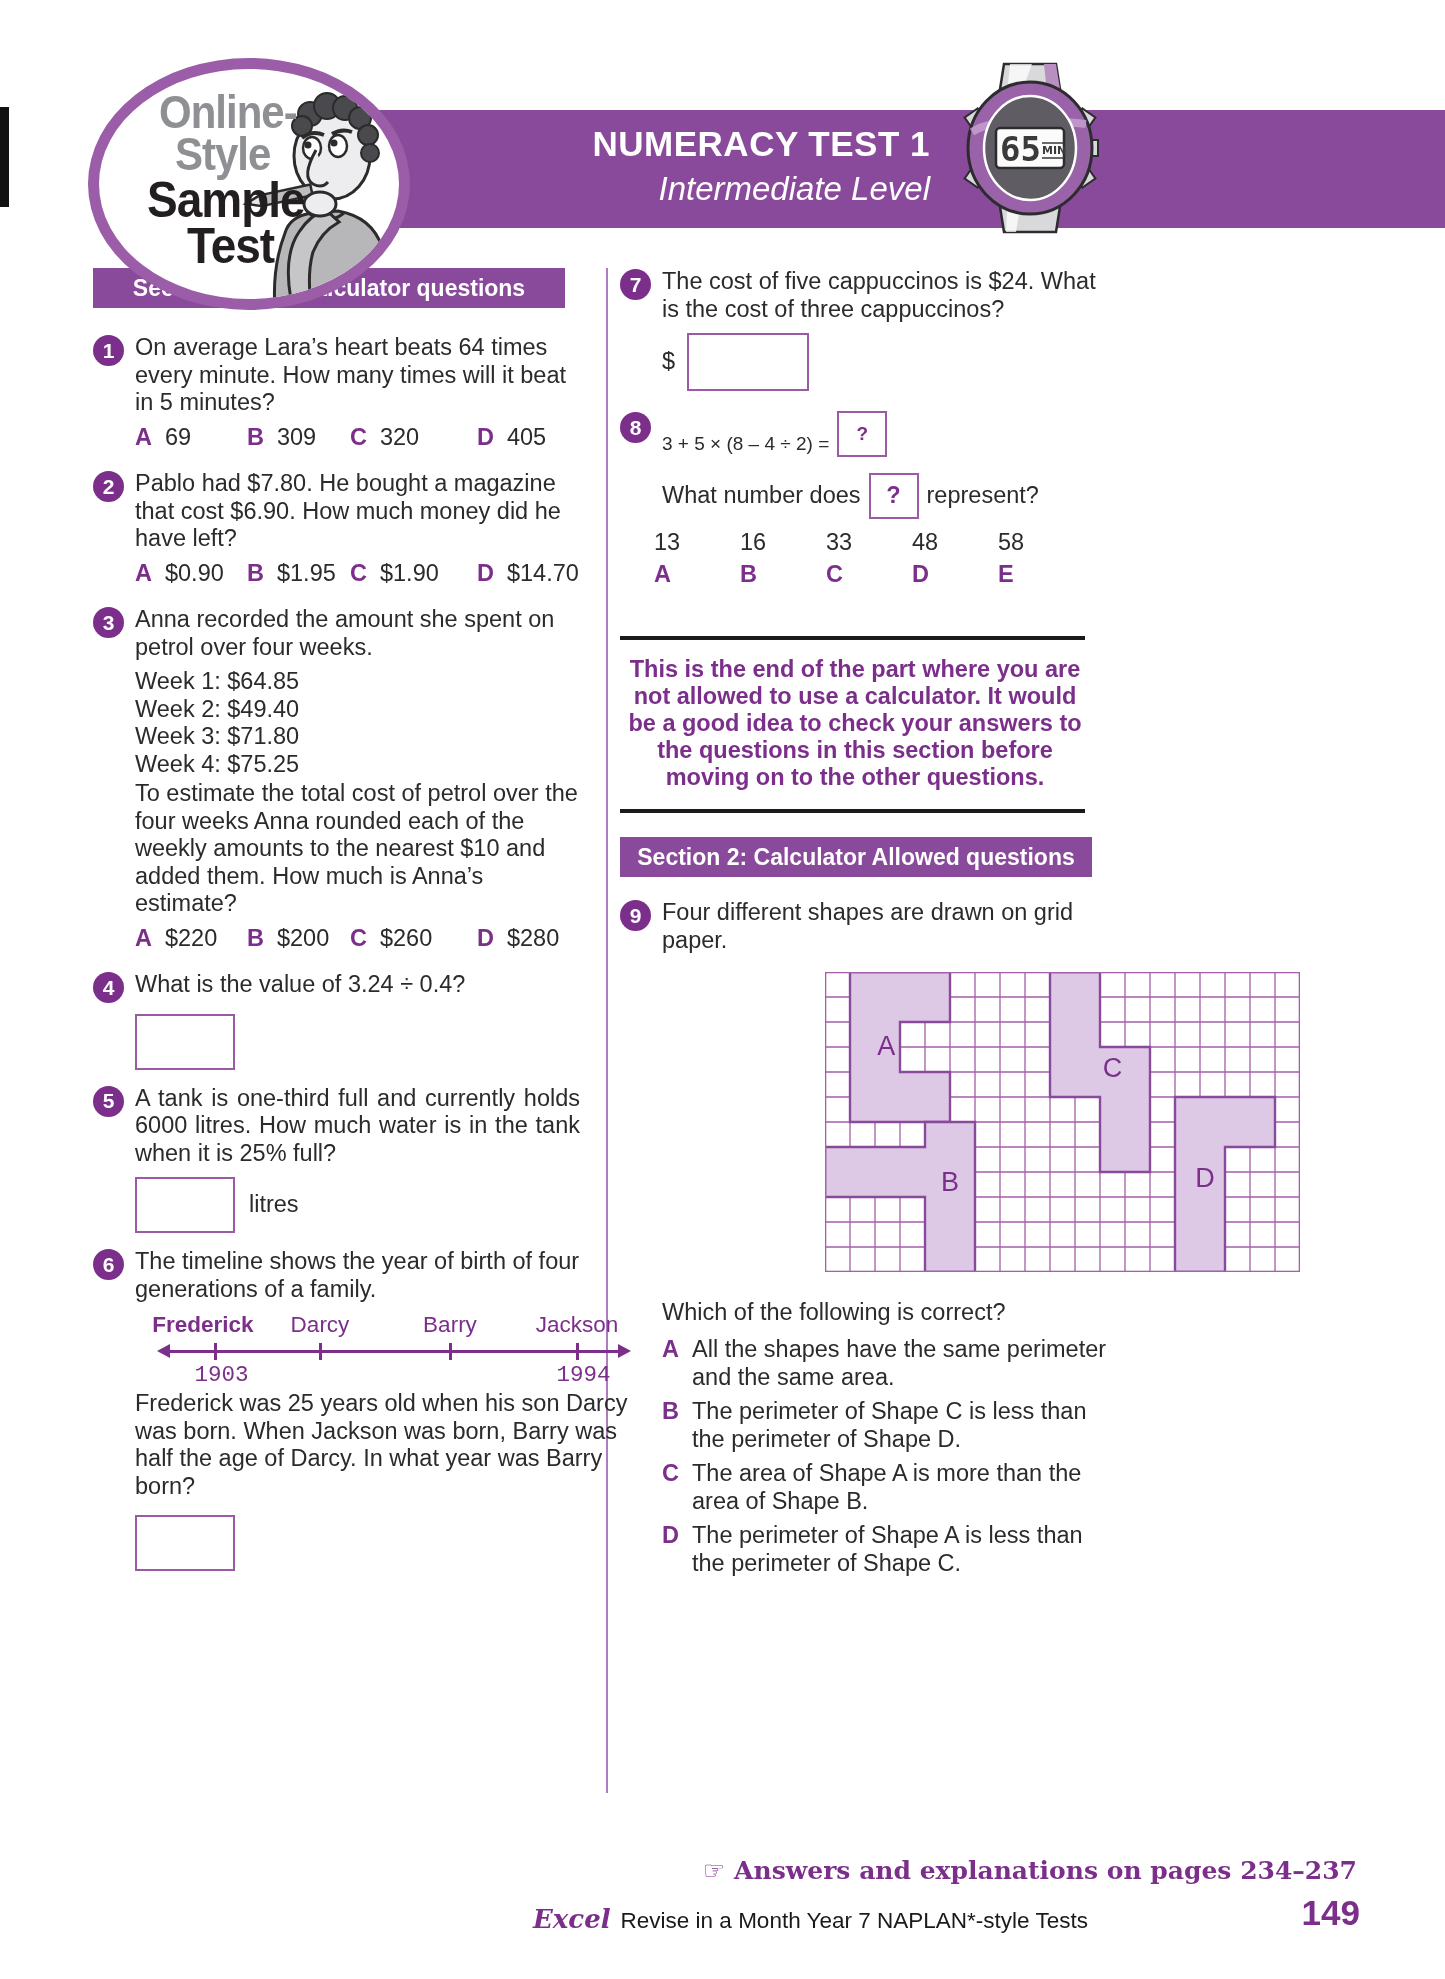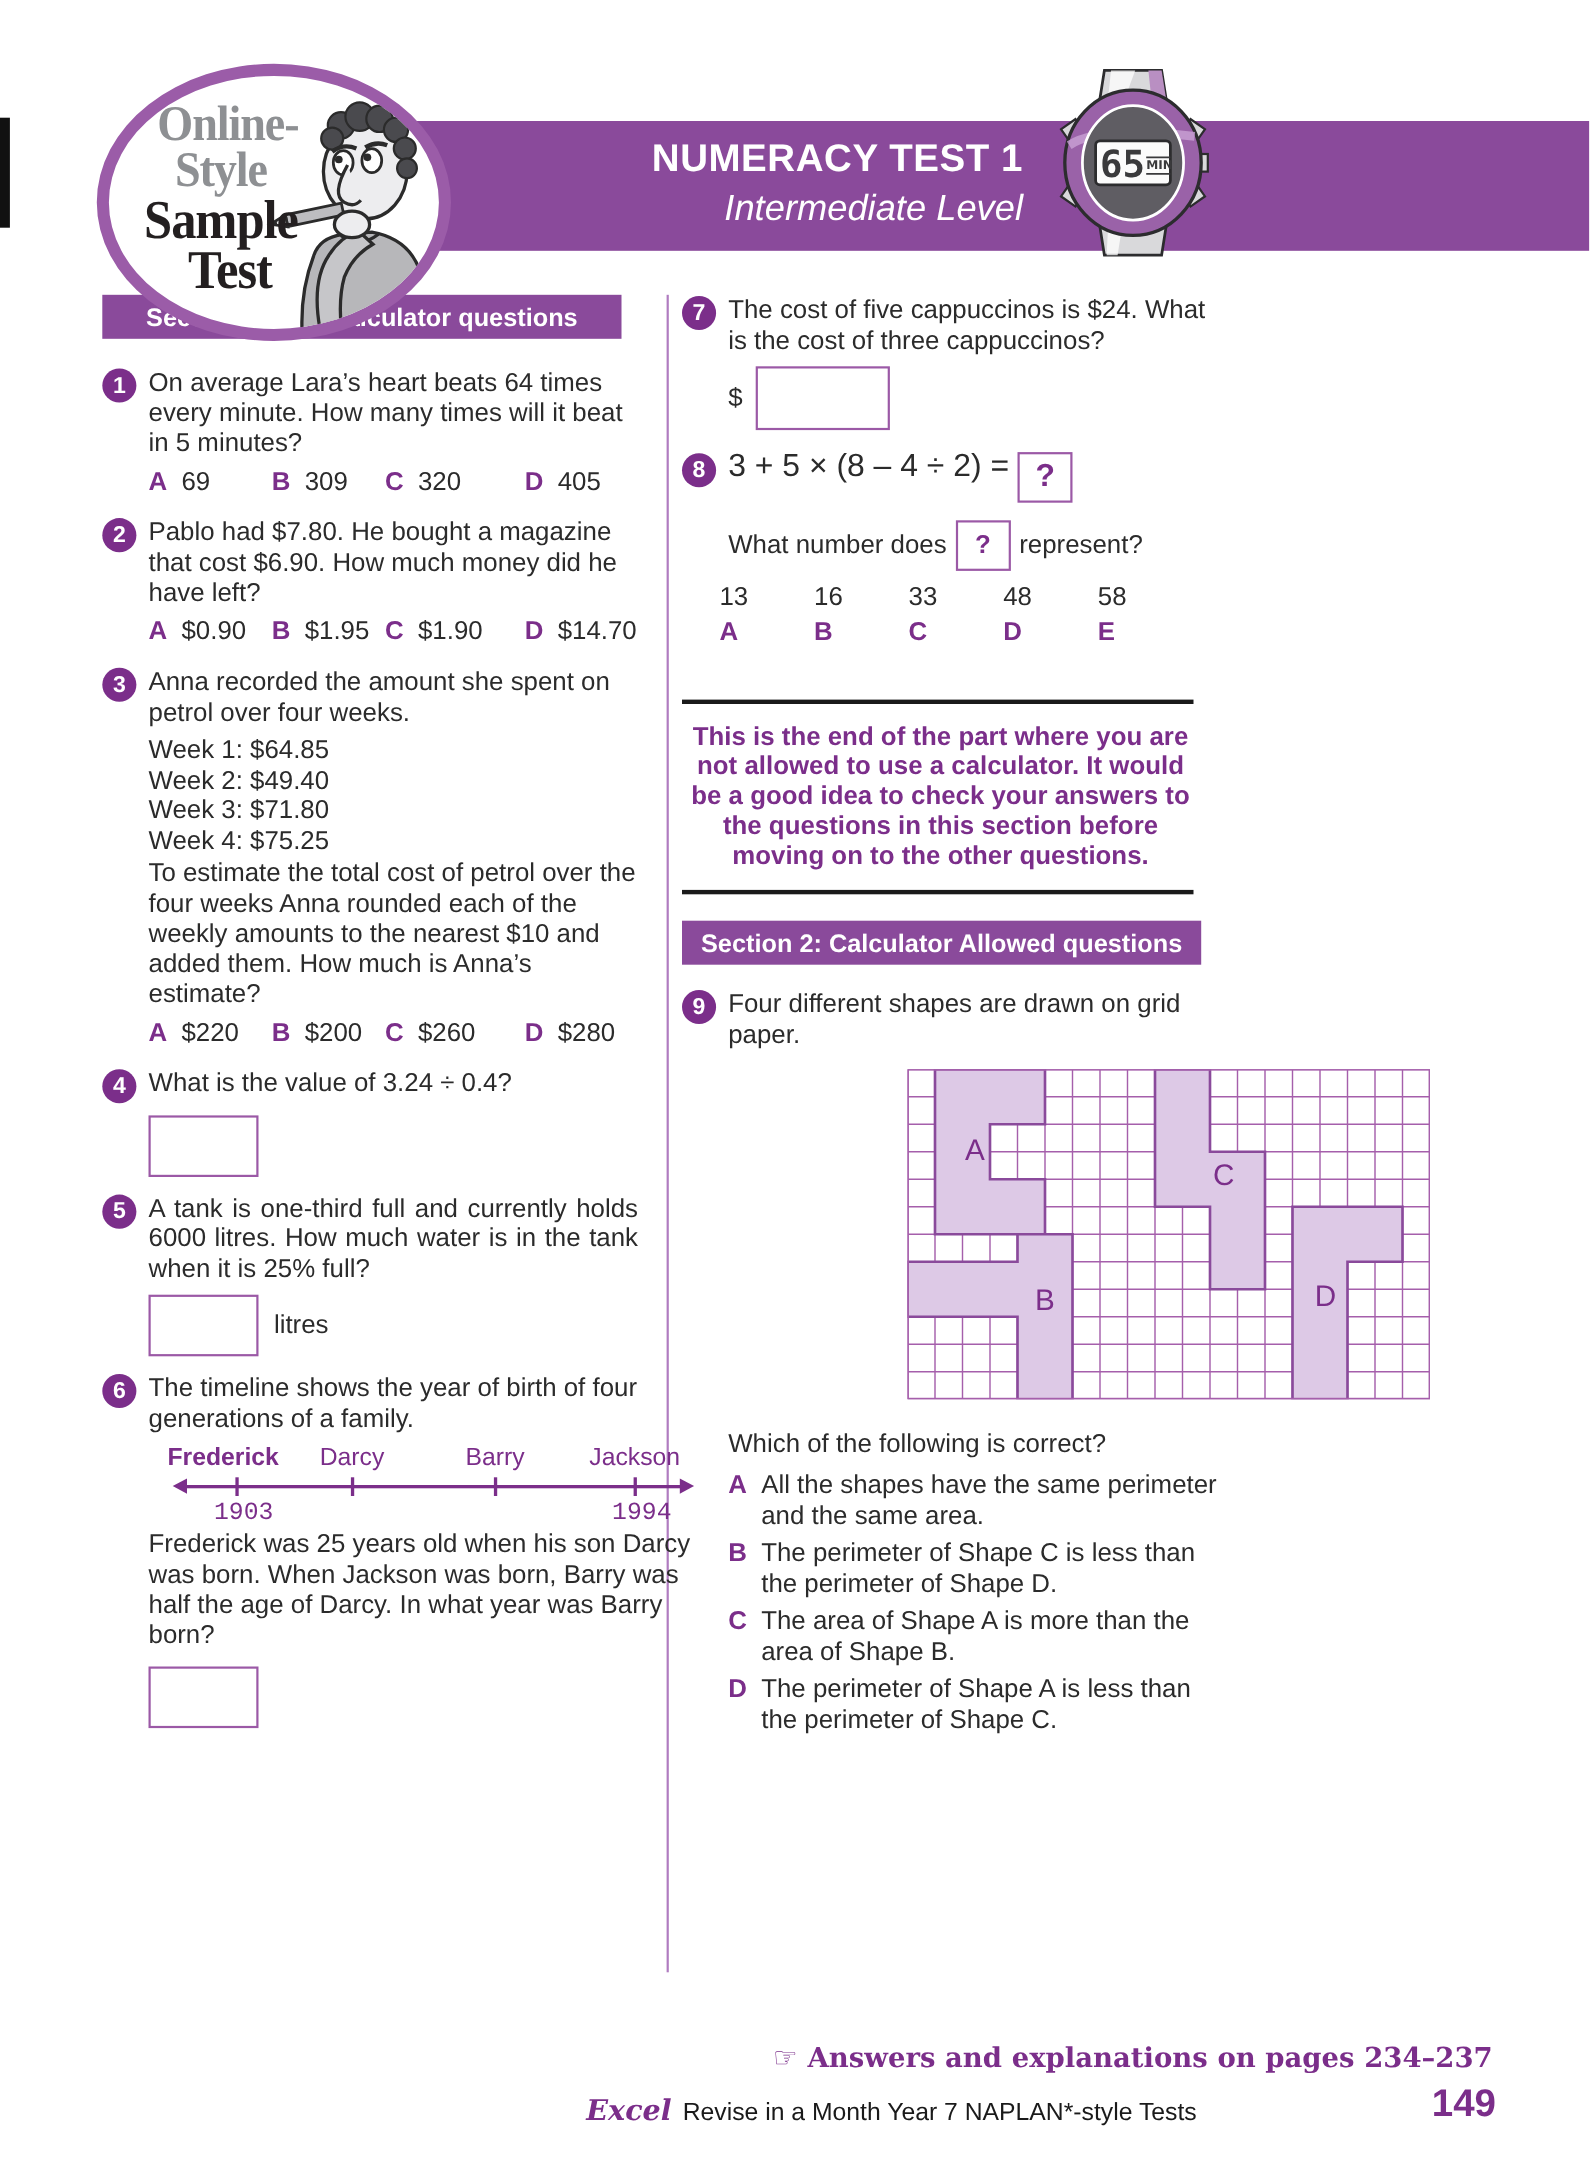--- a/index.html
+++ b/index.html
@@ -8,22 +8,22 @@
 
   
   .black-tab{position:absolute;left:0;top:107px;width:9px;height:100px;background:#111;}
   .banner{position:absolute;left:352px;right:0;top:110px;height:118px;background:#8a4a9b;}
   .banner-text{position:absolute;right:515px;top:14px;text-align:right;color:#fff;margin-left:17px;}
   .banner-title{font-size:35px;font-weight:bold;letter-spacing:.5px;}
   .banner-sub{font-size:33px;font-style:italic;margin-top:6px;}
 
   .badge{position:absolute;left:88px;top:58px;width:300px;height:230px;background:#fff;
          border:11px solid #9b5ca8;border-radius:50%;overflow:hidden;z-index:3;}
-  .badge-words{position:absolute;left:0;top:0;width:100%;height:100%;z-index:2;
-               font-family:Liberation Serif, serif;font-weight:bold;letter-spacing:-1px;}
+  .badge-words{position:absolute;left:16px;top:0;width:100%;height:100%;z-index:2;
+               font-family:Liberation Sans, sans-serif;font-weight:bold;letter-spacing:-1px;}
   .bw{position:absolute;white-space:nowrap;transform:scaleY(1.08);}
   .bw1{left:44px;top:20px;font-size:42px;color:#8e9093;}
   .bw2{left:60px;top:62px;font-size:42px;color:#8e9093;}
   .bw3{left:32px;top:104px;font-size:46px;color:#231f20;}
   .bw4{left:72px;top:150px;font-size:46px;color:#231f20;}
   .man{position:absolute;right:-6px;top:14px;z-index:1;}
 
   .watch{position:absolute;left:960px;top:62px;z-index:4;}
 
   .col-divider{position:absolute;left:606px;top:268px;width:2px;height:1525px;background:#b07cc0;}
@@ -68,21 +68,21 @@
   .tl-line::after{content:"";position:absolute;right:-13px;top:-6px;width:0;height:0;
                   border:7.5px solid transparent;border-left:13px solid #7b2e8a;}
   .tl-tick{position:absolute;top:33px;width:0;}
   .tl-mark{display:block;width:3px;height:17px;background:#7b2e8a;margin-left:-1.5px;}
   .tl-name{position:absolute;top:-32px;left:0;transform:translateX(-50%);white-space:nowrap;}
   .tl-name.shift-left{transform:translateX(-62%);font-weight:bold;}
   .tl-year{position:absolute;top:19px;left:0;transform:translateX(-38%);white-space:nowrap;font-family:Liberation Mono, monospace;}
 
   
   .rc-qtext{max-width:440px;}
-  .eqline{display:flex;align-items:flex-start;font-size:29px;}
+  .eqline{display:flex;align-items:flex-end;font-size:19px;}
   .q8-sub{margin:16px 0 10px 0;display:flex;align-items:center;}
   .q8-table{display:flex;margin-left:-8px;margin-bottom:42px;}
   .q8-cell{width:86px;text-align:left;}
   .q8-cell .num{display:block;}
   .q8-cell .let{display:block;color:#7b2e8a;font-weight:bold;margin-top:4px;cursor:pointer;}
 
   .rule{width:465px;height:4px;background:#1a1a1a;margin:6px 0;}
   .notice{width:470px;color:#7b2e8a;font-weight:bold;font-size:23.5px;line-height:27px;
           text-align:center;margin:16px 0 18px 0;}
 

